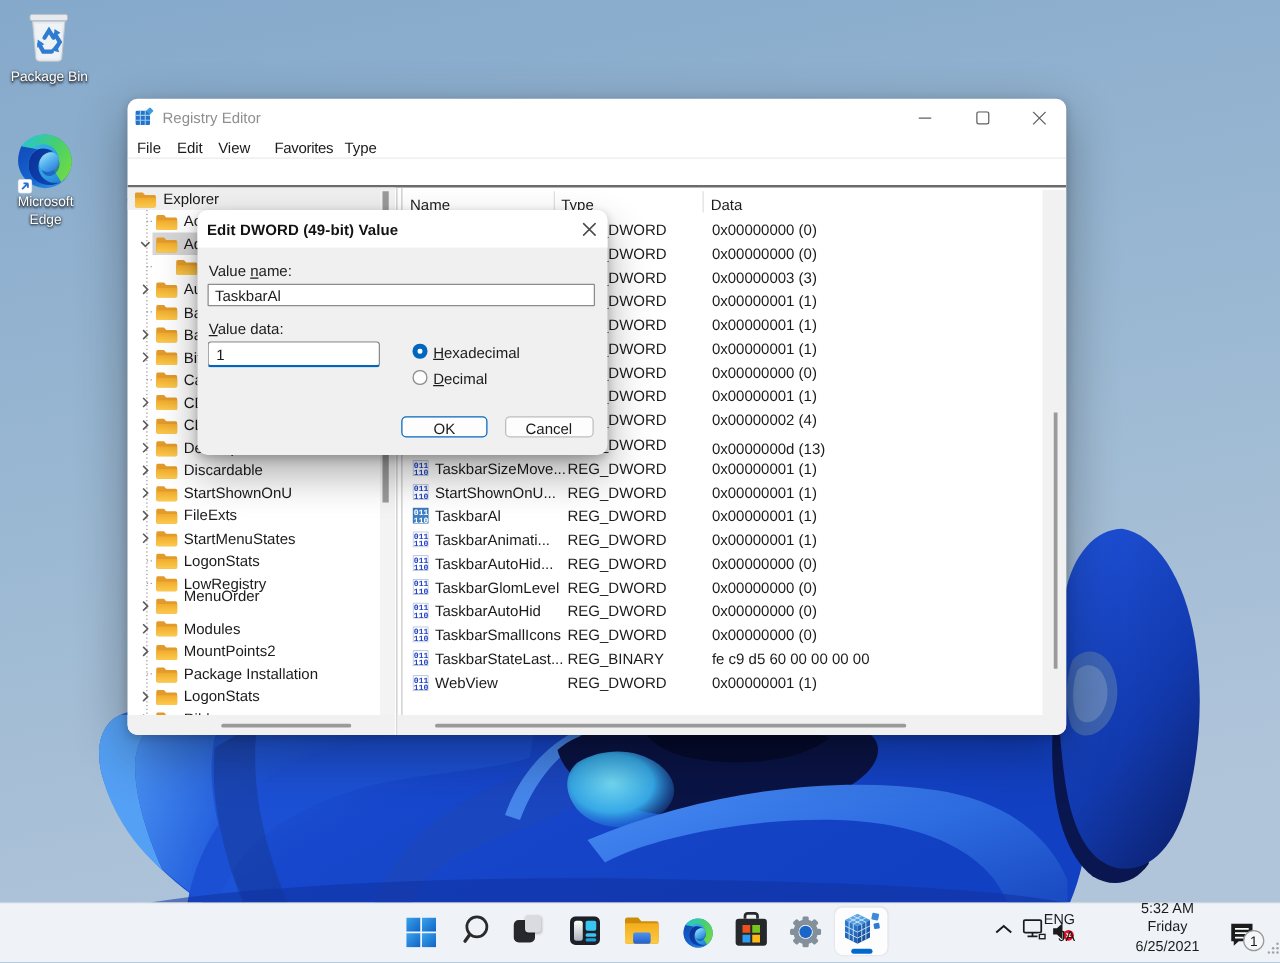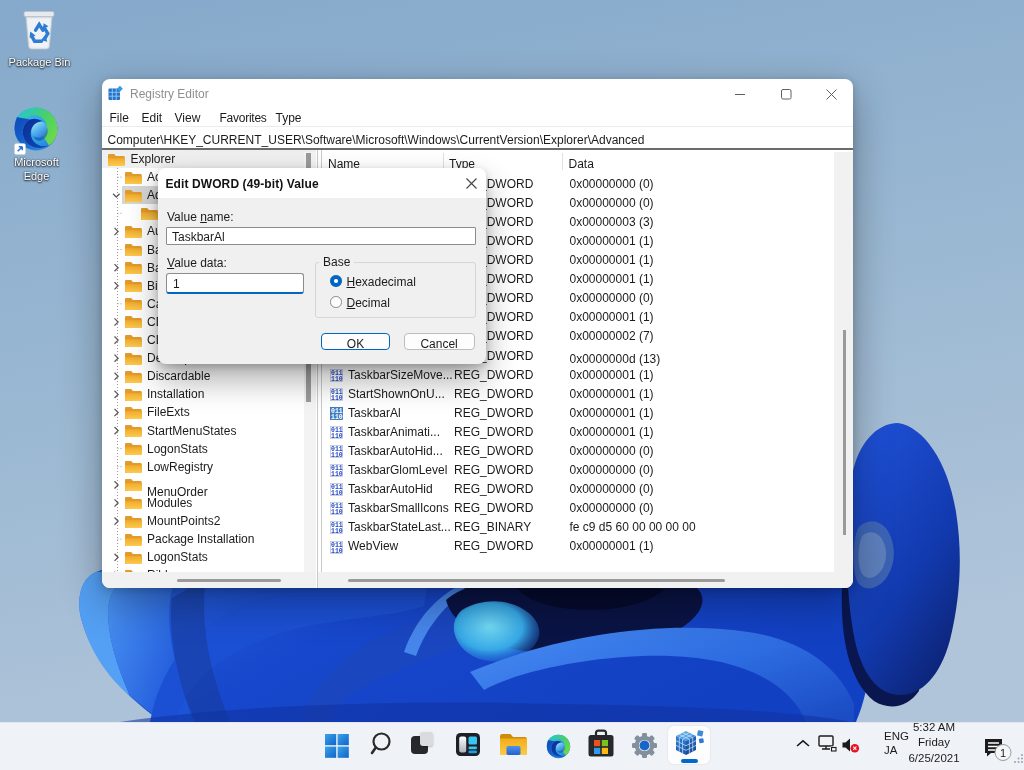--- a/index.html
+++ b/index.html
@@ -150,21 +150,20 @@
     <path d="M94.5,0.5 L104.5,10.5 M104.5,0.5 L94.5,10.5" stroke="#606060" stroke-width="1"></path>
   </svg>
 
   <div class="abs t12" style="left:7.5px;top:32px">File</div>
   <div class="abs t12" style="left:39.5px;top:32px">Edit</div>
   <div class="abs t12" style="left:72.5px;top:32px">View</div>
   <div class="abs t12" style="left:117.5px;top:32px;letter-spacing:-0.25px">Favorites</div>
   <div class="abs t12" style="left:173.5px;top:32px">Type</div>
   <div class="abs" style="left:0;top:46.5px;width:751px;height:1px;background:#ececec"></div>
 
-  <div class="abs t12" style="left:5.5px;top:54px">Computer\HKEY_CURRENT_USER\Software\Microsoft\Windows\CurrentVersion\Explorer\Advanced</div>
   <div class="abs" style="left:0;top:69px;width:751px;height:2px;background:#6b6b6b"></div>
 
   <div class="abs" style="left:214.5px;top:71px;width:1px;height:438px;background:#c9c9c9"></div>
     <div class="abs" style="left:218.5px;top:71px;width:1px;height:438px;background:#c9c9c9"></div>
 
   <div class="abs" style="z-index:5;left:202px;top:73px;width:12px;height:420px;background:#f3f3f3"></div>
   <div class="abs" style="z-index:6;left:203.5px;top:74px;width:5px;height:249px;background:#9a9a9a"></div>
 
   <div class="abs" style="z-index:5;left:0;top:493px;width:214px;height:16px;background:#f1f1f1"></div>
   <div class="abs" style="z-index:6;left:75px;top:499.5px;width:104px;height:3px;background:#9a9a9a;border-radius:2px"></div>
@@ -279,21 +278,21 @@
       <div class="abs t12" style="left:45px;top:272.1px">DesktopStreamMRU</div>
       <div class="abs" style="left:22.5px;top:290.7px"><svg width="17" height="14" viewBox="0 0 17 14">
           <path d="M1.2,1 h5 l1.8,2 h7.4 a1.4,1.4 0 0 1 1.4,1.4 v7.2 a1.4,1.4 0 0 1 -1.4,1.4 h-14.2 a1.4,1.4 0 0 1 -1.4,-1.4 v-9.2 a1.4,1.4 0 0 1 1.4,-1.4 z" fill="#e29a2a"></path>
           <path d="M0,5.2 h17 v6.4 a1.4,1.4 0 0 1 -1.4,1.4 h-14.2 a1.4,1.4 0 0 1 -1.4,-1.4 z" fill="url(#fgrad)"></path>
         </svg></div>
       <div class="abs t12" style="left:45px;top:290.2px">Discardable</div>
       <div class="abs" style="left:22.5px;top:308.8px"><svg width="17" height="14" viewBox="0 0 17 14">
           <path d="M1.2,1 h5 l1.8,2 h7.4 a1.4,1.4 0 0 1 1.4,1.4 v7.2 a1.4,1.4 0 0 1 -1.4,1.4 h-14.2 a1.4,1.4 0 0 1 -1.4,-1.4 v-9.2 a1.4,1.4 0 0 1 1.4,-1.4 z" fill="#e29a2a"></path>
           <path d="M0,5.2 h17 v6.4 a1.4,1.4 0 0 1 -1.4,1.4 h-14.2 a1.4,1.4 0 0 1 -1.4,-1.4 z" fill="url(#fgrad)"></path>
         </svg></div>
-      <div class="abs t12" style="left:45px;top:308.3px">Installation</div>
+      <div class="abs t12" style="left:45px;top:308.3px">StartShownOnU</div>
       <div class="abs" style="left:22.5px;top:326.9px"><svg width="17" height="14" viewBox="0 0 17 14">
           <path d="M1.2,1 h5 l1.8,2 h7.4 a1.4,1.4 0 0 1 1.4,1.4 v7.2 a1.4,1.4 0 0 1 -1.4,1.4 h-14.2 a1.4,1.4 0 0 1 -1.4,-1.4 v-9.2 a1.4,1.4 0 0 1 1.4,-1.4 z" fill="#e29a2a"></path>
           <path d="M0,5.2 h17 v6.4 a1.4,1.4 0 0 1 -1.4,1.4 h-14.2 a1.4,1.4 0 0 1 -1.4,-1.4 z" fill="url(#fgrad)"></path>
         </svg></div>
       <div class="abs t12" style="left:45px;top:326.4px">FileExts</div>
       <div class="abs" style="left:22.5px;top:345.0px"><svg width="17" height="14" viewBox="0 0 17 14">
           <path d="M1.2,1 h5 l1.8,2 h7.4 a1.4,1.4 0 0 1 1.4,1.4 v7.2 a1.4,1.4 0 0 1 -1.4,1.4 h-14.2 a1.4,1.4 0 0 1 -1.4,-1.4 v-9.2 a1.4,1.4 0 0 1 1.4,-1.4 z" fill="#e29a2a"></path>
           <path d="M0,5.2 h17 v6.4 a1.4,1.4 0 0 1 -1.4,1.4 h-14.2 a1.4,1.4 0 0 1 -1.4,-1.4 z" fill="url(#fgrad)"></path>
         </svg></div>
       <div class="abs t12" style="left:45px;top:344.5px">StartMenuStates</div>
@@ -304,21 +303,21 @@
       <div class="abs t12" style="left:45px;top:362.6px">LogonStats</div>
       <div class="abs" style="left:22.5px;top:381.2px"><svg width="17" height="14" viewBox="0 0 17 14">
           <path d="M1.2,1 h5 l1.8,2 h7.4 a1.4,1.4 0 0 1 1.4,1.4 v7.2 a1.4,1.4 0 0 1 -1.4,1.4 h-14.2 a1.4,1.4 0 0 1 -1.4,-1.4 v-9.2 a1.4,1.4 0 0 1 1.4,-1.4 z" fill="#e29a2a"></path>
           <path d="M0,5.2 h17 v6.4 a1.4,1.4 0 0 1 -1.4,1.4 h-14.2 a1.4,1.4 0 0 1 -1.4,-1.4 z" fill="url(#fgrad)"></path>
         </svg></div>
       <div class="abs t12" style="left:45px;top:380.7px">LowRegistry</div>
       <div class="abs" style="left:22.5px;top:399.3px"><svg width="17" height="14" viewBox="0 0 17 14">
           <path d="M1.2,1 h5 l1.8,2 h7.4 a1.4,1.4 0 0 1 1.4,1.4 v7.2 a1.4,1.4 0 0 1 -1.4,1.4 h-14.2 a1.4,1.4 0 0 1 -1.4,-1.4 v-9.2 a1.4,1.4 0 0 1 1.4,-1.4 z" fill="#e29a2a"></path>
           <path d="M0,5.2 h17 v6.4 a1.4,1.4 0 0 1 -1.4,1.4 h-14.2 a1.4,1.4 0 0 1 -1.4,-1.4 z" fill="url(#fgrad)"></path>
         </svg></div>
-      <div class="abs t12" style="left:45px;top:406px">MenuOrder</div>
+      <div class="abs t12" style="left:45px;top:391px">MenuOrder</div>
       <div class="abs" style="left:22.5px;top:417.4px"><svg width="17" height="14" viewBox="0 0 17 14">
           <path d="M1.2,1 h5 l1.8,2 h7.4 a1.4,1.4 0 0 1 1.4,1.4 v7.2 a1.4,1.4 0 0 1 -1.4,1.4 h-14.2 a1.4,1.4 0 0 1 -1.4,-1.4 v-9.2 a1.4,1.4 0 0 1 1.4,-1.4 z" fill="#e29a2a"></path>
           <path d="M0,5.2 h17 v6.4 a1.4,1.4 0 0 1 -1.4,1.4 h-14.2 a1.4,1.4 0 0 1 -1.4,-1.4 z" fill="url(#fgrad)"></path>
         </svg></div>
       <div class="abs t12" style="left:45px;top:416.9px">Modules</div>
       <div class="abs" style="left:22.5px;top:435.5px"><svg width="17" height="14" viewBox="0 0 17 14">
           <path d="M1.2,1 h5 l1.8,2 h7.4 a1.4,1.4 0 0 1 1.4,1.4 v7.2 a1.4,1.4 0 0 1 -1.4,1.4 h-14.2 a1.4,1.4 0 0 1 -1.4,-1.4 v-9.2 a1.4,1.4 0 0 1 1.4,-1.4 z" fill="#e29a2a"></path>
           <path d="M0,5.2 h17 v6.4 a1.4,1.4 0 0 1 -1.4,1.4 h-14.2 a1.4,1.4 0 0 1 -1.4,-1.4 z" fill="url(#fgrad)"></path>
         </svg></div>
       <div class="abs t12" style="left:45px;top:435.0px">MountPoints2</div>
@@ -422,21 +421,21 @@
       <div class="abs t12" style="left:467.5px;top:231.4px">0x00000001 (1)</div>
       <div class="abs" style="left:228px;top:250.9px"><svg width="13" height="13" viewBox="0 0 13 13">
           <rect x="0.5" y="0.5" width="12" height="12" fill="#ffffff" stroke="#b9c6d8" stroke-width="0.8"></rect>
           <g fill="#2445c8" font-family="Liberation Mono,monospace" font-size="6.5" font-weight="bold">
             <text x="1" y="6">011</text>
             <text x="1" y="12">110</text>
           </g>
         </svg></div>
       <div class="abs t12" style="left:246px;top:250.4px">StartMenuStates</div>
       <div class="abs t12" style="left:352px;top:250.4px">REG_DWORD</div>
-      <div class="abs t12" style="left:467.5px;top:250.4px">0x00000002 (7)</div>
+      <div class="abs t12" style="left:467.5px;top:250.4px">0x00000002 (4)</div>
       <div class="abs" style="left:228px;top:270.0px"><svg width="13" height="13" viewBox="0 0 13 13">
           <rect x="0.5" y="0.5" width="12" height="12" fill="#ffffff" stroke="#b9c6d8" stroke-width="0.8"></rect>
           <g fill="#2445c8" font-family="Liberation Mono,monospace" font-size="6.5" font-weight="bold">
             <text x="1" y="6">011</text>
             <text x="1" y="12">110</text>
           </g>
         </svg></div>
       <div class="abs t12" style="left:246px;top:269.5px">StartMode</div>
       <div class="abs t12" style="left:352px;top:269.5px">REG_DWORD</div>
       <div class="abs t12" style="left:467.5px;top:273px">0x0000000d (13)</div>
@@ -551,23 +550,20 @@
     </svg>
   <div class="abs t12" style="left:9.5px;top:41.5px">Value <u>n</u>ame:</div>
   <div class="abs" style="left:8.5px;top:58.8px;width:310px;height:18.5px;background:#fff;border:1px solid #8c8c8c;border-radius:1px">
     <div class="abs t12" style="left:5px;top:2px">TaskbarAl</div>
   </div>
   <div class="abs t12" style="left:9.5px;top:88px">
 <u>V</u>alue data:</div>
   <div class="abs" style="left:8.5px;top:104.8px;width:138px;height:21px;background:#fff;border:1px solid #8c8c8c;border-bottom:2px solid #0067c0;border-radius:3px">
     <div class="abs t12" style="left:6px;top:3px">1</div>
   </div>
-  <fieldset class="abs" style="left:157.5px;top:87px;width:161px;height:63px;border:1px solid #d6d6d6;border-radius:3px">
-    <legend class="t12" style="margin-left:3px;padding:0 4px">Base</legend>
-  </fieldset>
   <div class="abs" style="left:172.5px;top:107px;width:11.5px;height:11.5px;border-radius:50%;background:#fff;border:4px solid #0067c0"></div>
   <div class="abs t12" style="left:189px;top:107px"><u>H</u>exadecimal</div>
   <div class="abs" style="left:172.5px;top:128.3px;width:11.5px;height:11.5px;border-radius:50%;background:#fdfdfd;border:1px solid #8a8a8a"></div>
   <div class="abs t12" style="left:189px;top:128.3px"><u>D</u>ecimal</div>
   <div class="abs" style="left:163.4px;top:164.4px;width:69.3px;height:17.8px;background:#fdfdfd;border:1.5px solid #0067c0;border-radius:4px;text-align:center"><span class="t12" style="line-height:15px">OK</span></div>
   <div class="abs" style="left:246.1px;top:164.4px;width:71px;height:17.8px;background:#fdfdfd;border:1px solid #bdbdbd;border-radius:4px;text-align:center"><span class="t12" style="line-height:16px">Cancel</span></div>
 </div>
 
 <div class="abs" style="left:0;top:722px;width:1024px;height:48px;background:#eff3f8;border-top:1px solid rgba(0,0,0,0.05)">
 </div>
@@ -686,21 +682,21 @@
 <rect x="1" y="1" width="14" height="10" rx="1" fill="none" stroke="#1b1b1b" stroke-width="1.4"></rect>
 <path d="M8,11 V14 M4,14 H12" stroke="#1b1b1b" stroke-width="1.4"></path>
 <rect x="12.5" y="11.5" width="6" height="5" fill="#eff3f8"></rect>
 <rect x="13.5" y="12.5" width="4.5" height="3.5" fill="none" stroke="#1b1b1b" stroke-width="1.1"></rect>
     </svg>
     <svg class="abs" style="left:841px;top:736px" width="19" height="18" viewBox="0 0 19 18">
 <path d="M1.5,6.5 h3 l4.5,-4 v13 l-4.5,-4 h-3 z" fill="#1b1b1b"></path>
 <circle cx="13.8" cy="12.2" r="4.3" fill="#e81123"></circle>
 <path d="M12.2,10.6 l3.2,3.2 m0,-3.2 l-3.2,3.2" stroke="#fff" stroke-width="1.1"></path>
     </svg>
-    <div class="abs" style="left:884px;top:730px;width:40px;text-align:left;font-size:11.5px;line-height:13.5px;color:#1b1b1b">ENG<br>JA</div>
+    <div class="abs" style="left:820px;top:730px;width:40px;text-align:right;font-size:11.5px;line-height:13.5px;color:#1b1b1b">ENG<br>JA</div>
     <div class="abs" style="left:895px;top:719.5px;width:78px;text-align:center;font-size:11.5px;line-height:15.8px;color:#1b1b1b">5:32 AM<br>Friday<br>6/25/2021</div>
     <svg class="abs" style="left:983px;top:736.5px" width="29" height="26" viewBox="0 0 29 26">
 <path d="M2,2 h17 v14 h-11 l-4,3.5 v-3.5 h-2 z" fill="#1b1b1b"></path>
 <path d="M5,6 h11 M5,9.5 h11 M5,13 h7" stroke="#fff" stroke-width="1.4"></path>
 <circle cx="20" cy="15.5" r="8" fill="#f5f6f8" stroke="#9a9a9a" stroke-width="1"></circle>
 <text x="20" y="19.5" font-size="11" text-anchor="middle" fill="#1b1b1b">1</text>
     </svg>
     <svg class="abs" style="left:1014px;top:753px" width="10" height="12" viewBox="0 0 10 12">
 <g fill="#9aa4ad">
         <circle cx="8" cy="2" r="1"></circle>

